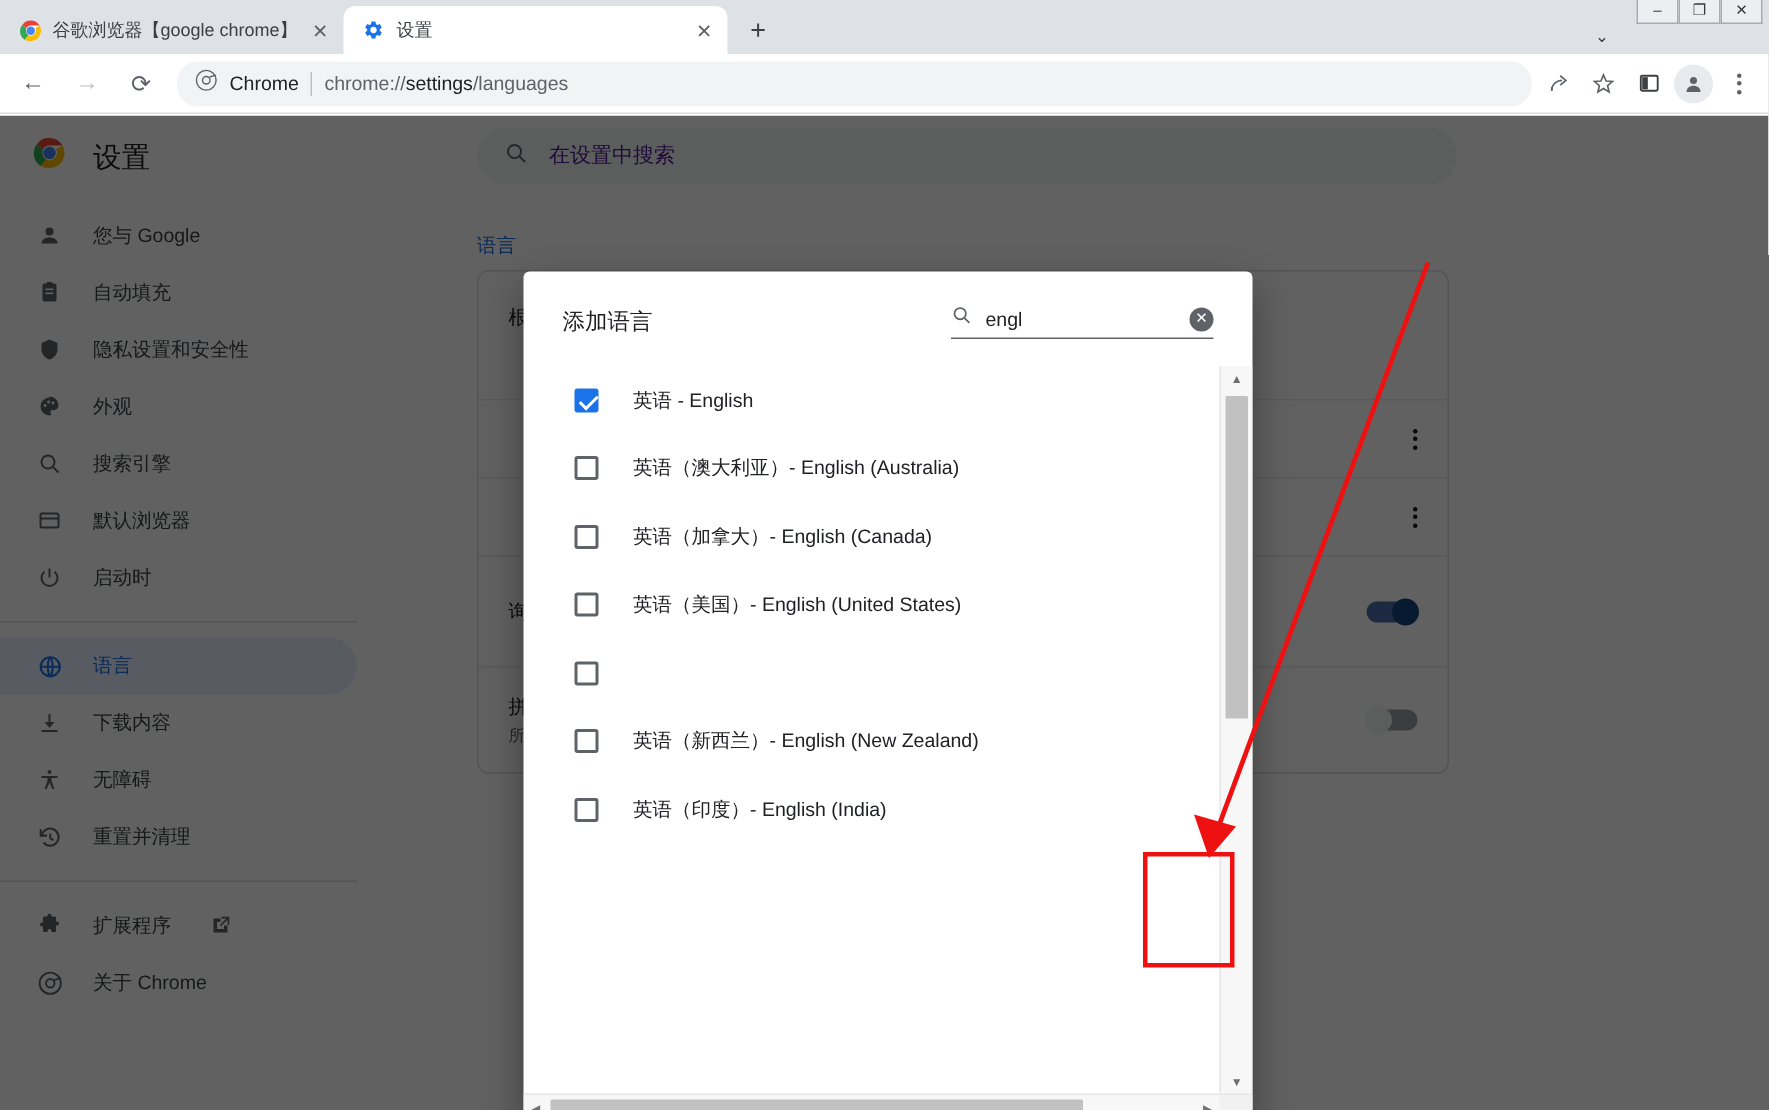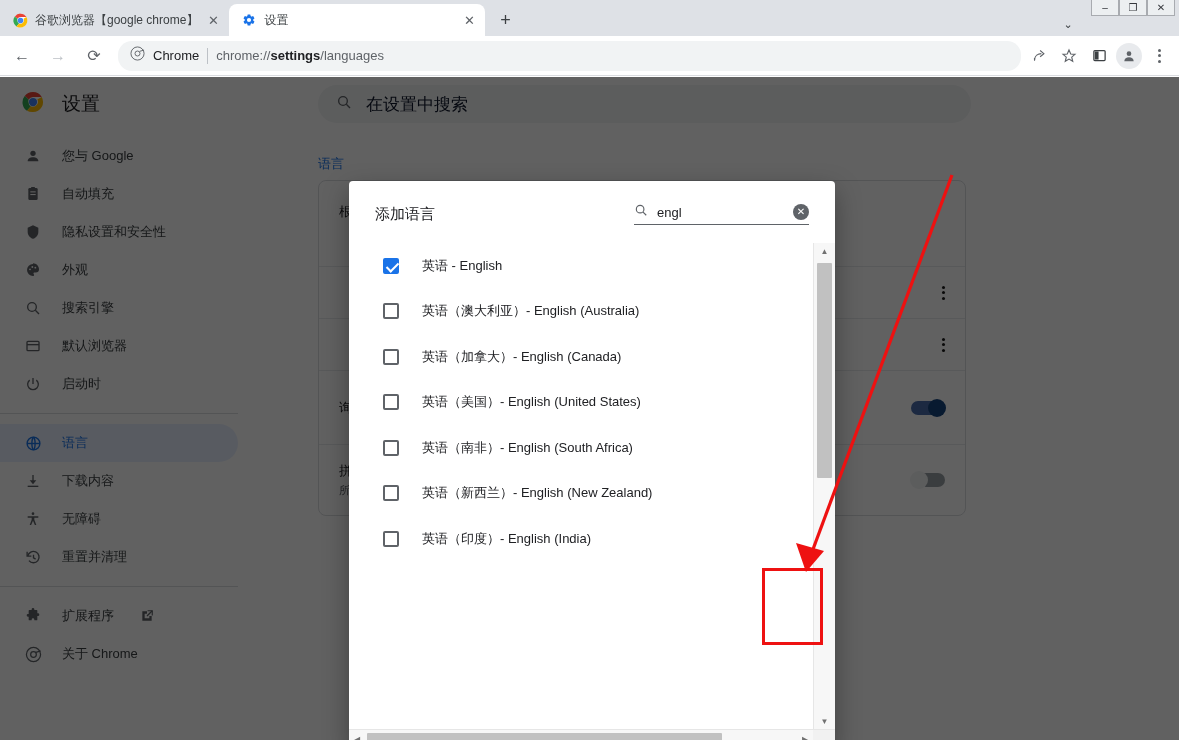--- a/index.html
+++ b/index.html
@@ -61,21 +61,21 @@
     justify-content:center; color:#5f6368; font-size:16px; border-radius:50%;
   }
   .nav-btn.disabled { color:#bdc1c6; }
   .omnibox {
     margin-left:10px; height:30px; flex:1; max-width:978px; background:#f1f3f4;
     border-radius:14px; display:flex; align-items:center; padding:0 12px; gap:8px;
   }
   .omni-chrome-label { font-size:13px; color:#202124; }
   .omni-sep { width:1px; height:16px; background:#bdc1c6; }
   .omni-url { font-size:13px; color:#5f6368; white-space:nowrap; }
-  .omni-url b { color:#202124; font-weight:700; }
+  .omni-url b { color:#202124; font-weight:400; }
   .toolbar-icons { display:flex; align-items:center; gap:2px; margin-left:4px; margin-right:6px; }
   .ticon {
     width:28px; height:28px; display:flex; align-items:center; justify-content:center;
     color:#5f6368; font-size:15px; border-radius:50%;
   }
   .avatar-btn {
     width:26px; height:26px; border-radius:50%; background:#e8eaed;
     display:flex; align-items:center; justify-content:center; color:#5f6368;
   }
 
@@ -96,21 +96,21 @@
   .nav-ic { width:18px; height:18px; display:flex; align-items:center; justify-content:center; color:#5f6368; }
   .nav-divider { height:1px; background:#dadce0; margin:10px 24px 10px 0; }
   .ext-link-ic { margin-left:6px; color:#5f6368; display:inline-flex; }
 
   .settings-main { position:absolute; left:262px; top:0; width:917px; height:663px; }
   .settings-search {
     position:absolute; left:56px; top:8px; width:653px; height:38px;
     background:#f1f3f4; border-radius:19px; display:flex; align-items:center;
     gap:14px; padding-left:18px;
   }
-  .settings-search .ss-ph { font-size:17px; color:#0f172a; }
+  .settings-search .ss-ph { font-size:14px; color:#4c1d95; }
 
   .section-title { position:absolute; left:56px; top:78px; font-size:13px; color:#1a73e8; }
   .card {
     position:absolute; left:56px; top:103px; width:648px; background:#fff;
     border:1px solid #dadce0; border-radius:8px; overflow:hidden;
   }
   .card-row {
     display:flex; align-items:center; justify-content:space-between;
     padding:14px 20px; font-size:13px; color:#202124; border-bottom:1px solid #e8eaed;
     min-height:52px;
@@ -515,21 +515,20 @@
         <div class="lang-row">
           <span class="cbox"></span>
           <span class="lang-label">英语（加拿大）- English (Canada)</span>
         </div>
         <div class="lang-row">
           <span class="cbox"></span>
           <span class="lang-label">英语（美国）- English (United States)</span>
         </div>
         <div class="lang-row">
           <span class="cbox"></span>
-          <span class="lang-label">英语（南非）- English (South Africa)</span>
         </div>
         <div class="lang-row">
           <span class="cbox"></span>
           <span class="lang-label">英语（新西兰）- English (New Zealand)</span>
         </div>
         <div class="lang-row">
           <span class="cbox"></span>
           <span class="lang-label">英语（印度）- English (India)</span>
         </div>
       </div>

